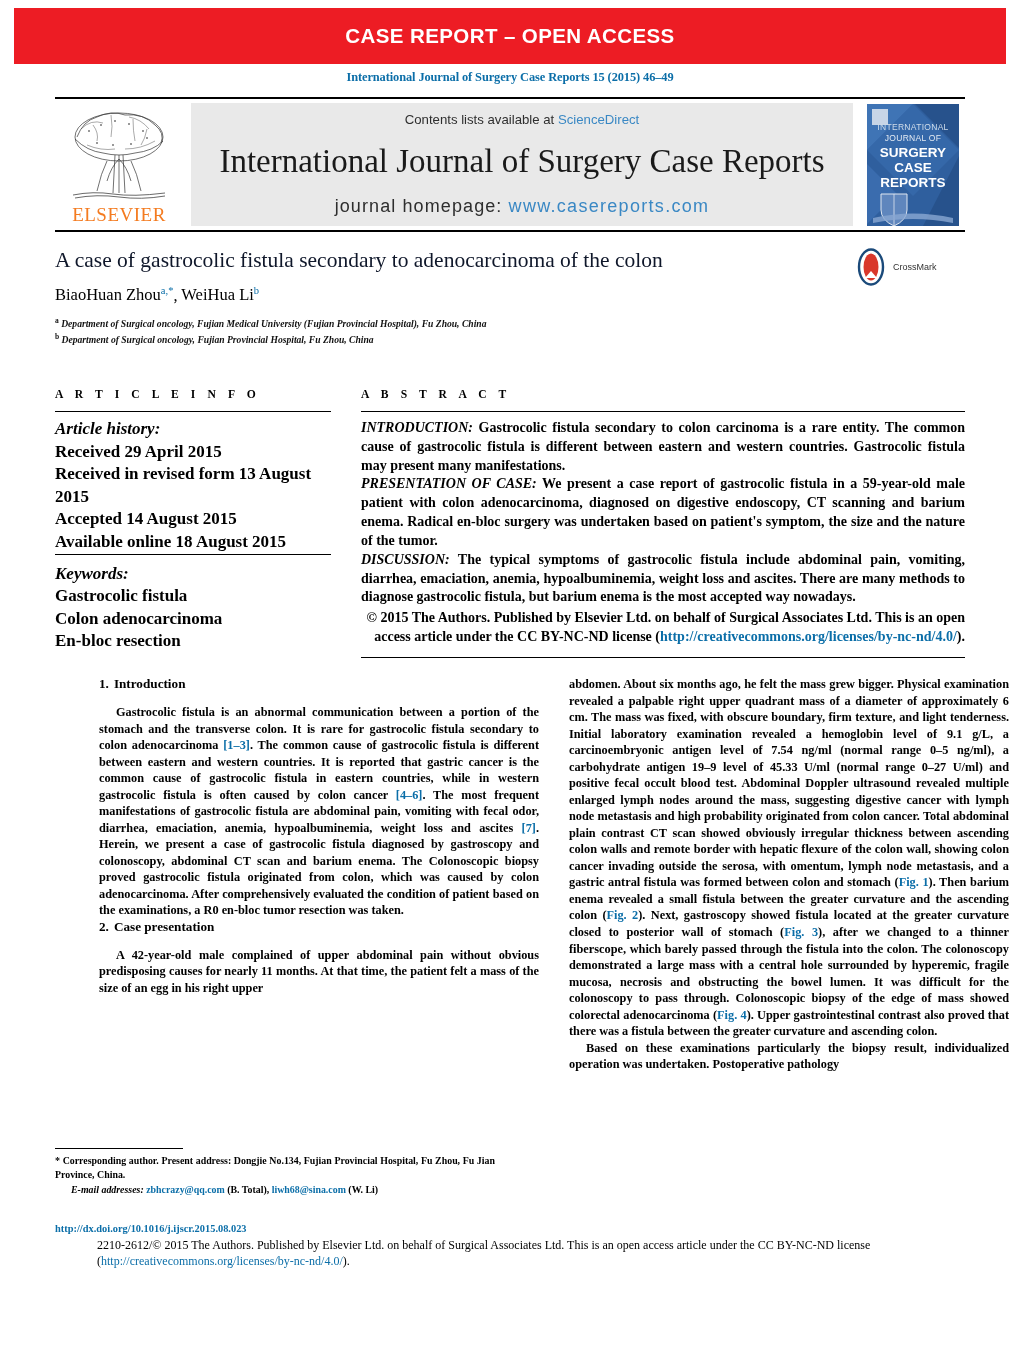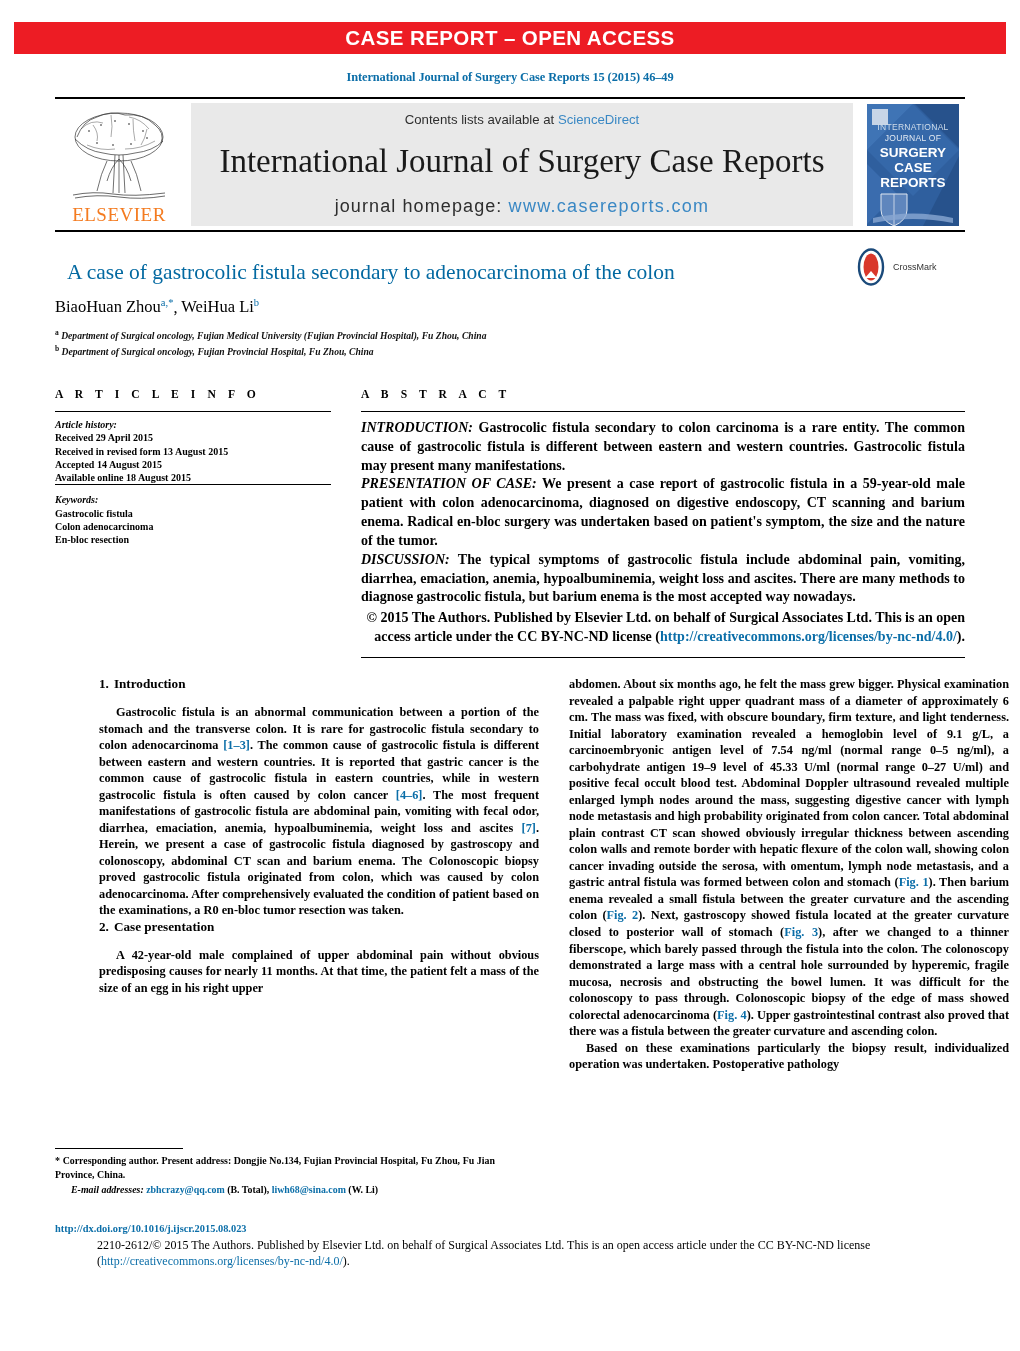--- a/index.html
+++ b/index.html
@@ -13,23 +13,23 @@
     font-family: "Liberation Serif", serif;
     color: #000000;
     position: relative;
     overflow: hidden;
   }
 
   
   .banner {
     position: absolute;
     left: 14px;
-    top: 22px;
+    top: 8px;
     width: 992px;
-    height: 32px;
+    height: 56px;
     background: #ed1c24;
     display: flex;
     align-items: center;
     justify-content: center;
   }
   .banner-text {
     font-family: "Liberation Sans", sans-serif;
     font-weight: bold;
     font-size: 20.5px;
     letter-spacing: 0.4px;
@@ -122,22 +122,22 @@
   .title-block {
     position: absolute;
     left: 55px;
     top: 248px;
     width: 910px;
   }
   .art-title {
     font-family: "Liberation Serif", serif;
     font-size: 21.5px;
     line-height: 1.15;
-    color: #0369a1;
-    margin: 12px;
+    color: #0f172a;
+    margin: 0;
     padding-right: 120px;
     font-weight: normal;
   }
   .authors {
     font-family: "Liberation Serif", serif;
     font-size: 16.5px;
     margin-top: 12px;
     color: #000;
   }
   .authors sup { color: #0b6ea8; font-size: 10.5px; vertical-align: super; }
@@ -181,21 +181,21 @@
     font-weight: bold;
     font-size: 11.6px;
     letter-spacing: 4.6px;
     color: #000;
   }
   .rule {
     border-top: 1.1px solid #000;
     margin-top: 10px;
   }
   .info-body {
-    font-size: 10px;
+    font-size: 17px;
     line-height: 1.33;
     font-weight: bold;
     margin-top: 6px;
   }
   .info-body .lbl { font-style: italic; }
   .kw-block { padding-top: 8px; border-top: 1.1px solid #000; }
 
   .abs-body {
     font-size: 14px;
     line-height: 1.345;

